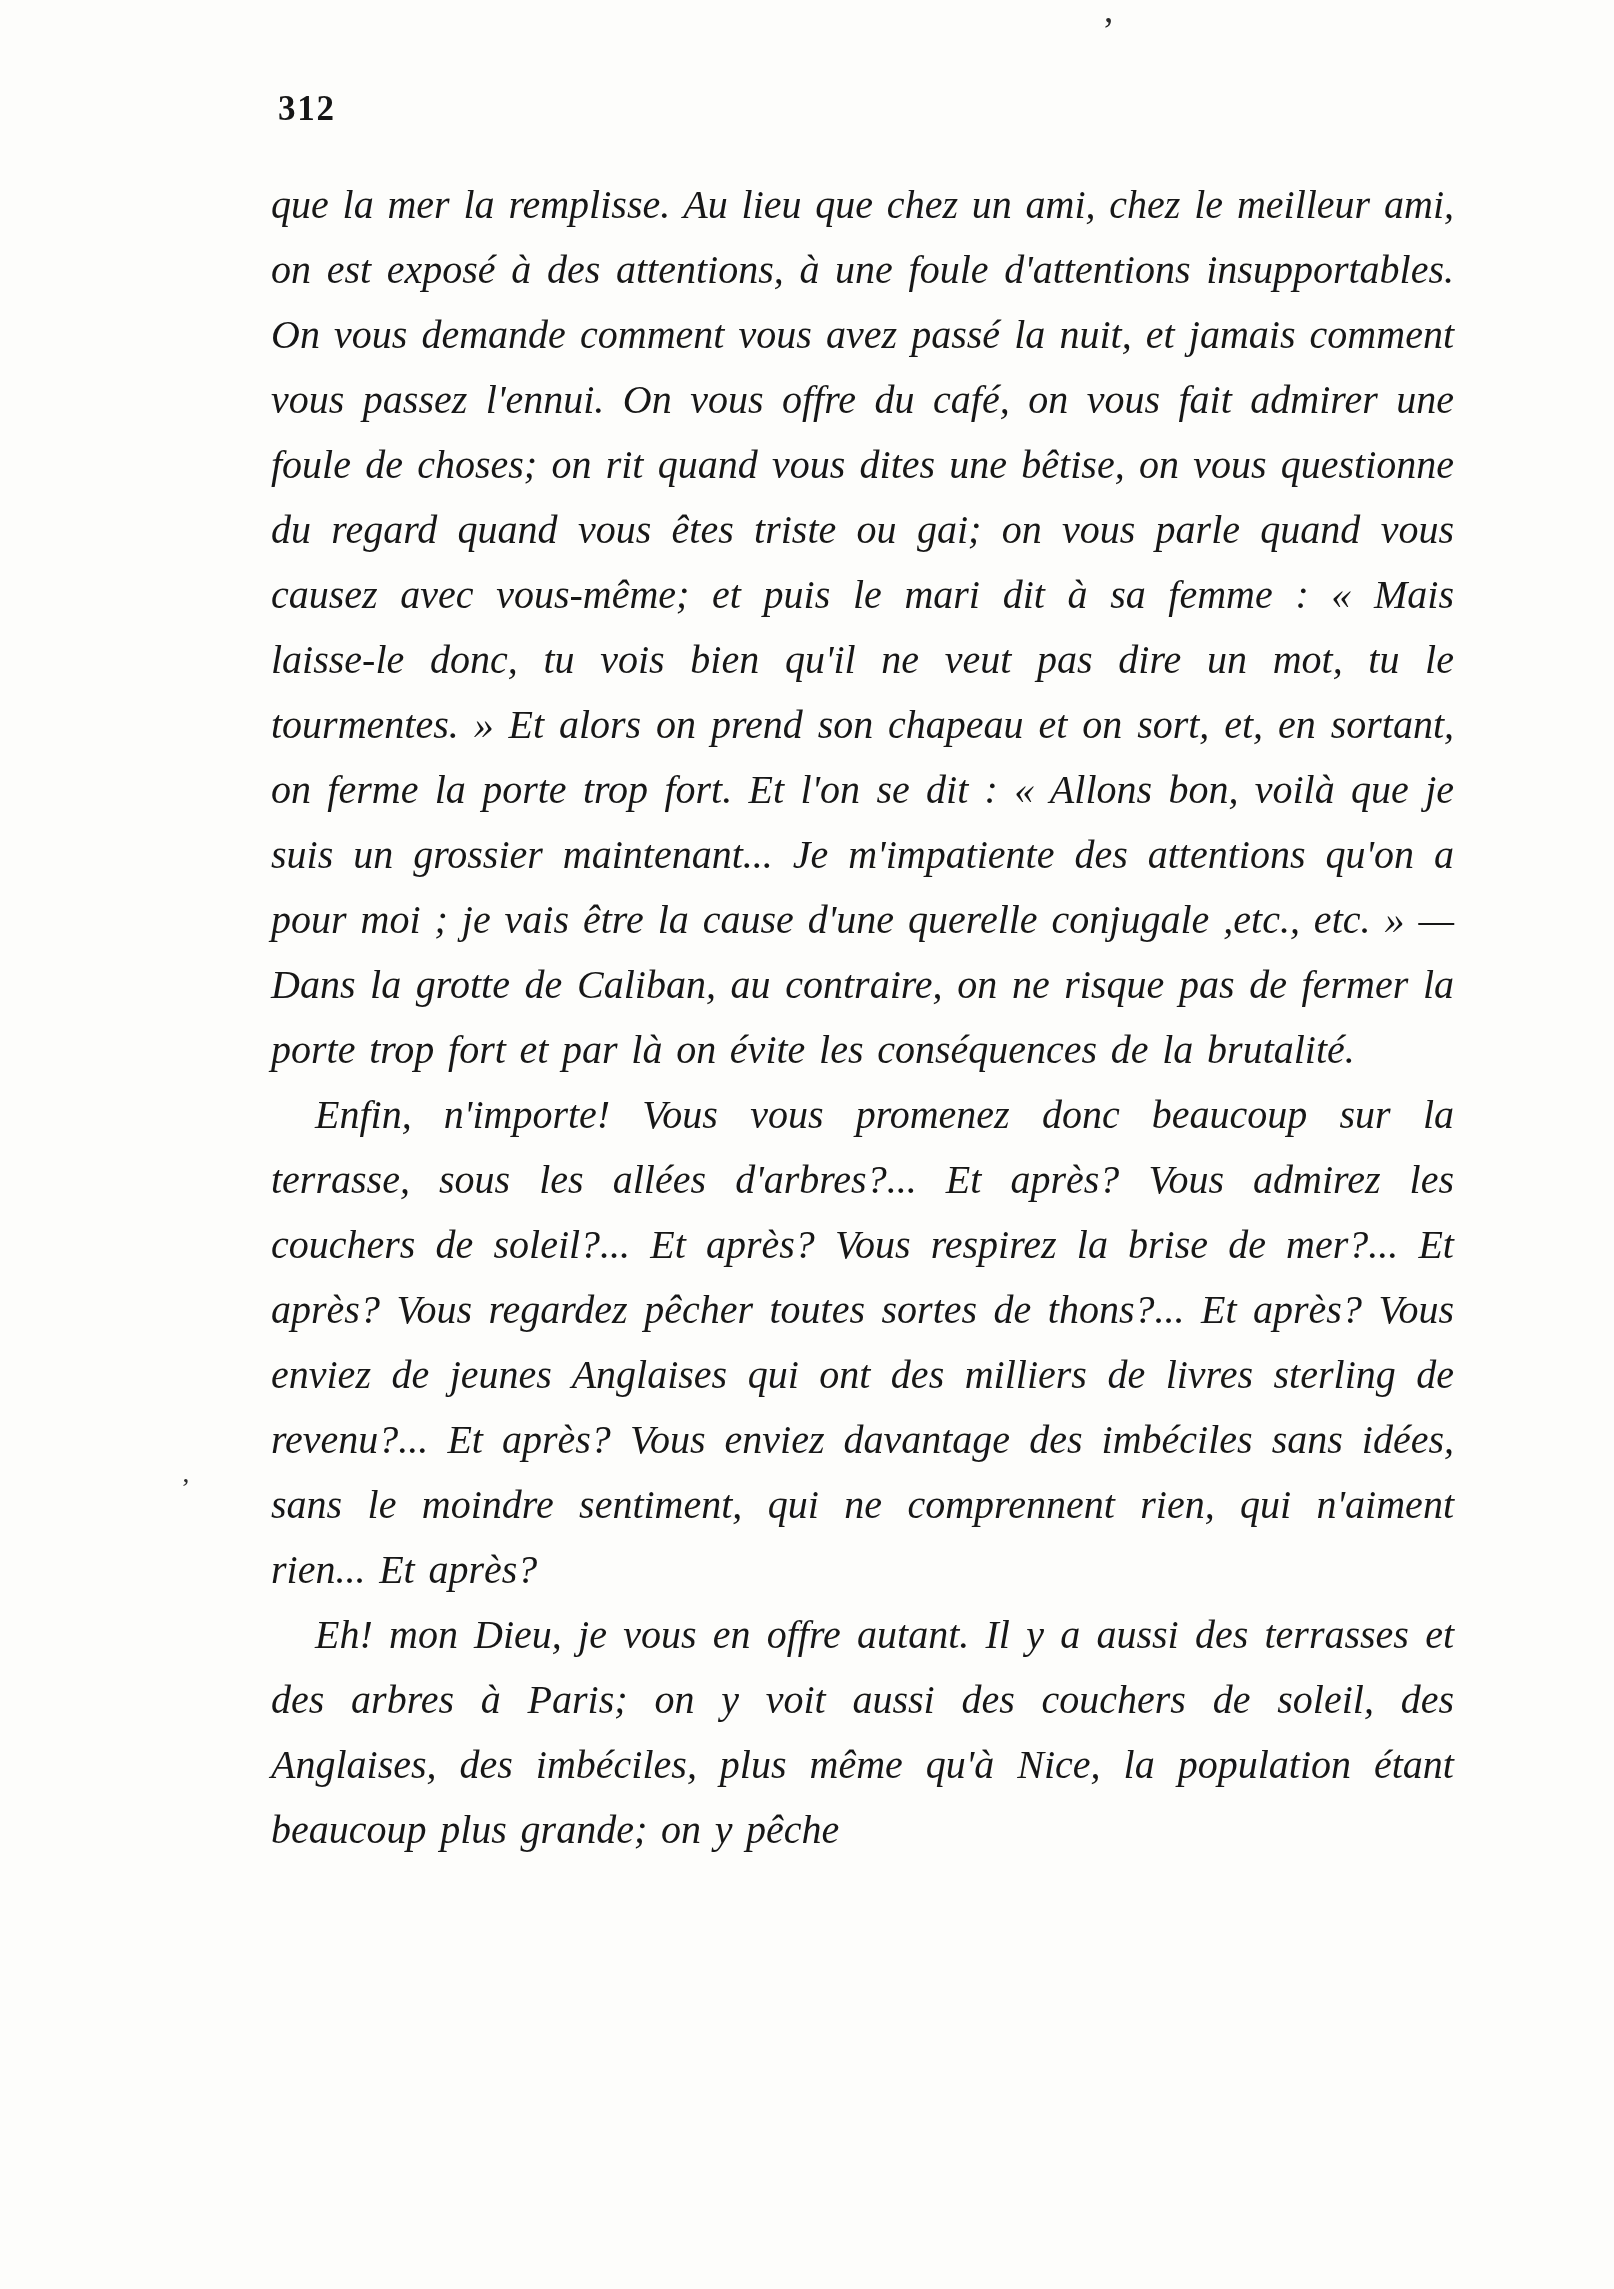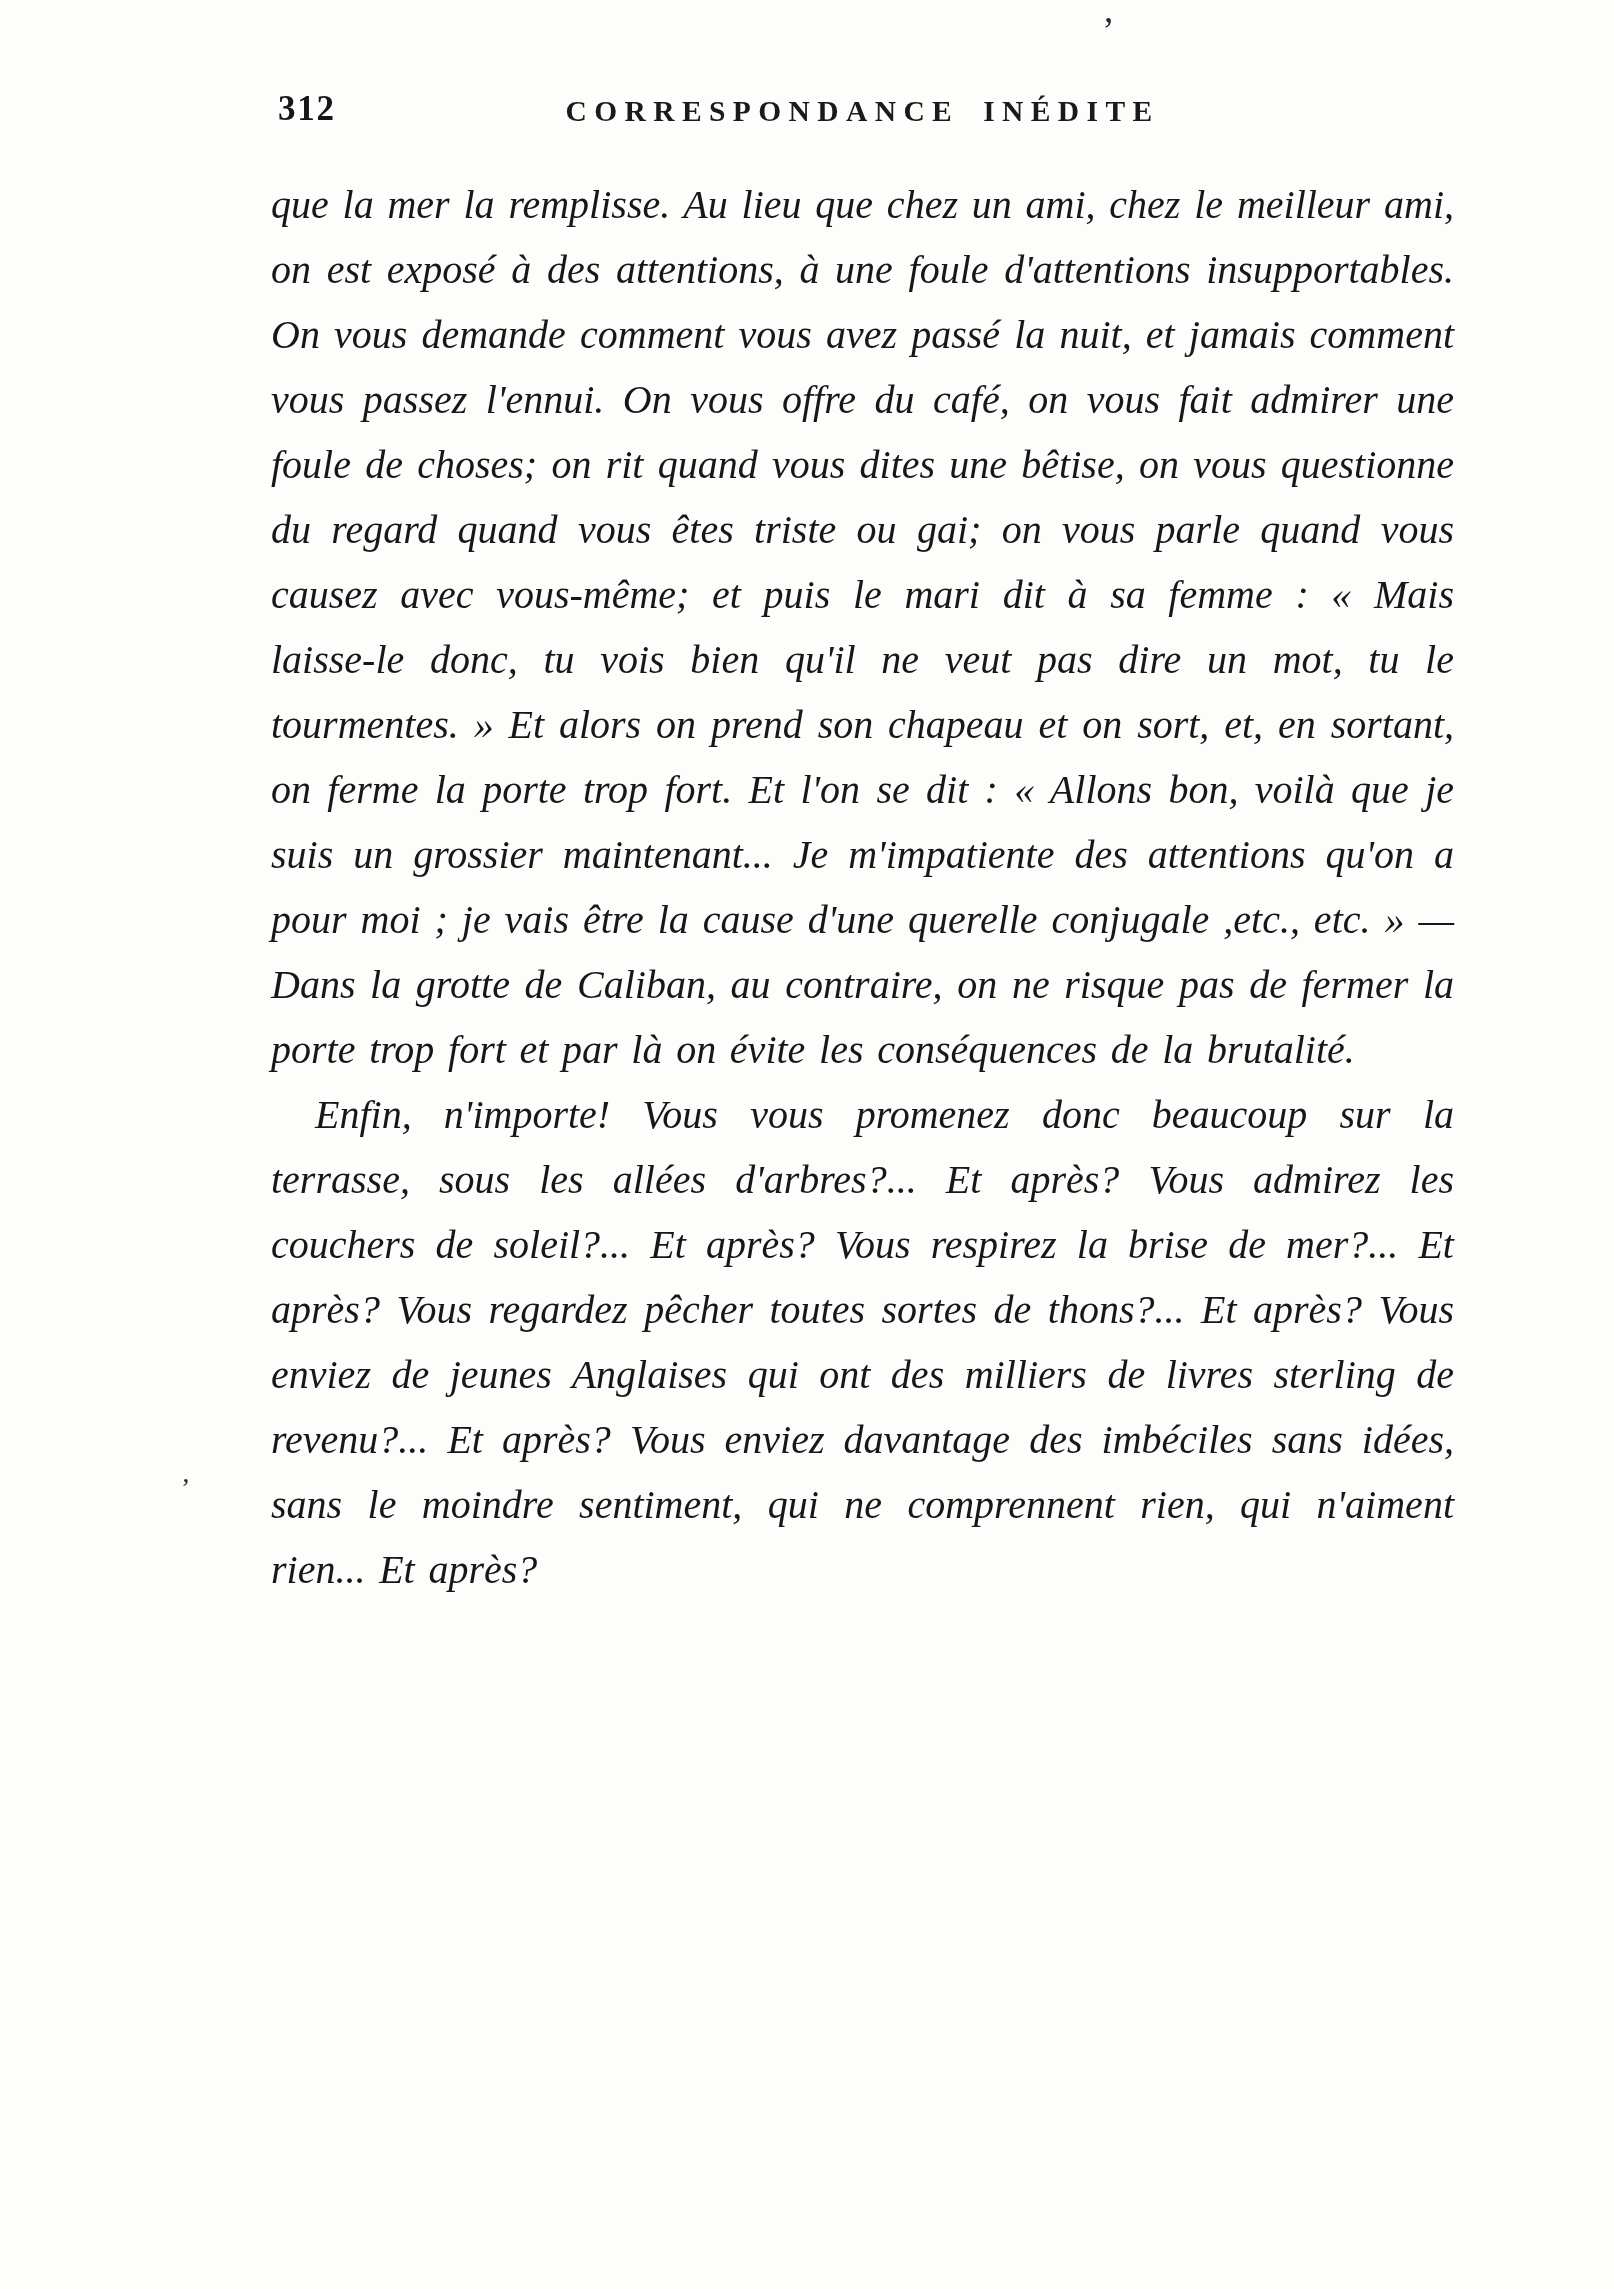--- a/index.html
+++ b/index.html
@@ -86,22 +86,22 @@
 <body>
 
 <div class="scan-page">
 
   <span class="artifact artifact-top">,</span>
 
   <span class="artifact artifact-margin">’</span>
 
   <div class="page-header">
     <span class="page-number">312</span>
-    <span class="running-title">CORRESPONDANCE INÉDITE</span>
   </div>
 
   <div class="page-body">
     <p>que la mer la remplisse. Au lieu que chez un ami, chez le meilleur ami, on est exposé à des attentions, à une foule d'attentions insupportables. On vous demande comment vous avez passé la nuit, et jamais comment vous passez l'ennui. On vous offre du café, on vous fait admirer une foule de choses; on rit quand vous dites une bêtise, on vous questionne du regard quand vous êtes triste ou gai; on vous parle quand vous causez avec vous-même; et puis le mari dit à sa femme : « Mais laisse-le donc, tu vois bien qu'il ne veut pas dire un mot, tu le tourmentes. » Et alors on prend son chapeau et on sort, et, en sortant, on ferme la porte trop fort. Et l'on se dit : « Allons bon, voilà que je suis un grossier maintenant... Je m'impatiente des attentions qu'on a pour moi ; je vais être la cause d'une querelle conjugale ,etc., etc. » — Dans la grotte de Caliban, au contraire, on ne risque pas de fermer la porte trop fort et par là on évite les conséquences de la brutalité.</p>
     <p class="indent">Enfin, n'importe! Vous vous promenez donc beaucoup sur la terrasse, sous les allées d'arbres?... Et après? Vous admirez les couchers de soleil?... Et après? Vous respirez la brise de mer?... Et après? Vous regardez pêcher toutes sortes de thons?... Et après? Vous enviez de jeunes Anglaises qui ont des milliers de livres sterling de revenu?... Et après? Vous enviez davantage des imbéciles sans idées, sans le moindre sentiment, qui ne comprennent rien, qui n'aiment rien... Et après?</p>
+    <p class="indent">Eh! mon Dieu, je vous en offre autant. Il y a aussi des terrasses et des arbres à Paris; on y voit aussi des couchers de soleil, des Anglaises, des imbéciles, plus même qu'à Nice, la population étant beaucoup plus grande; on y pêche</p>
   </div>
 
 </div>
 
 
 </body></html>

